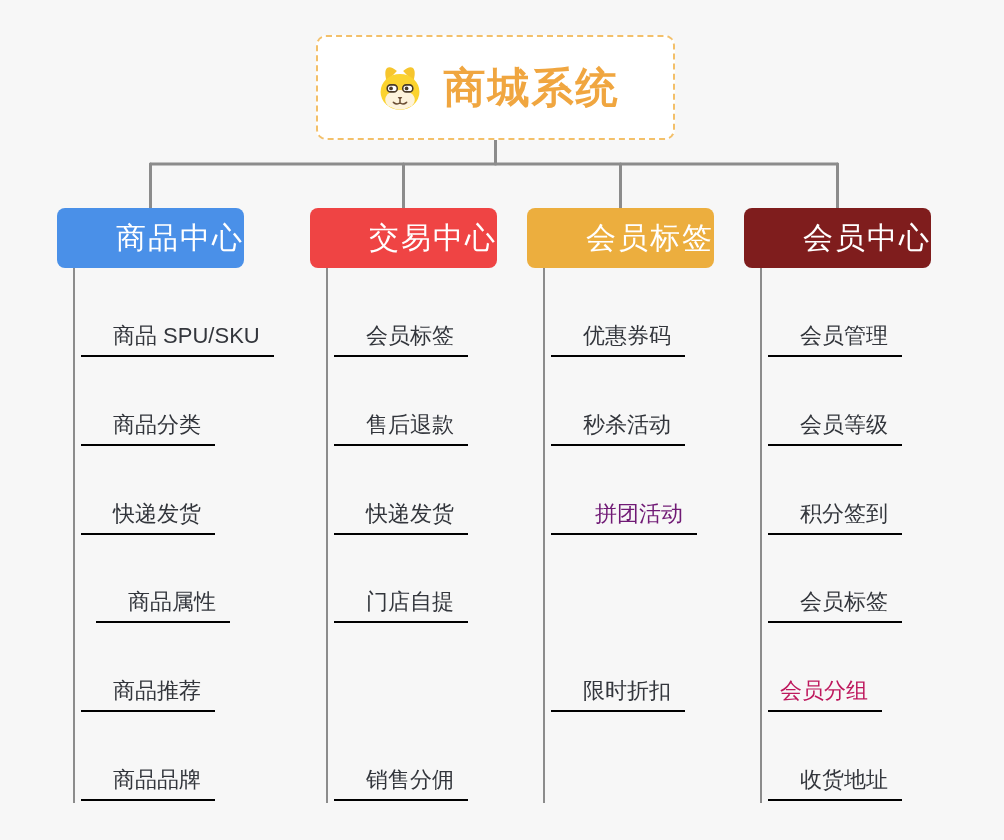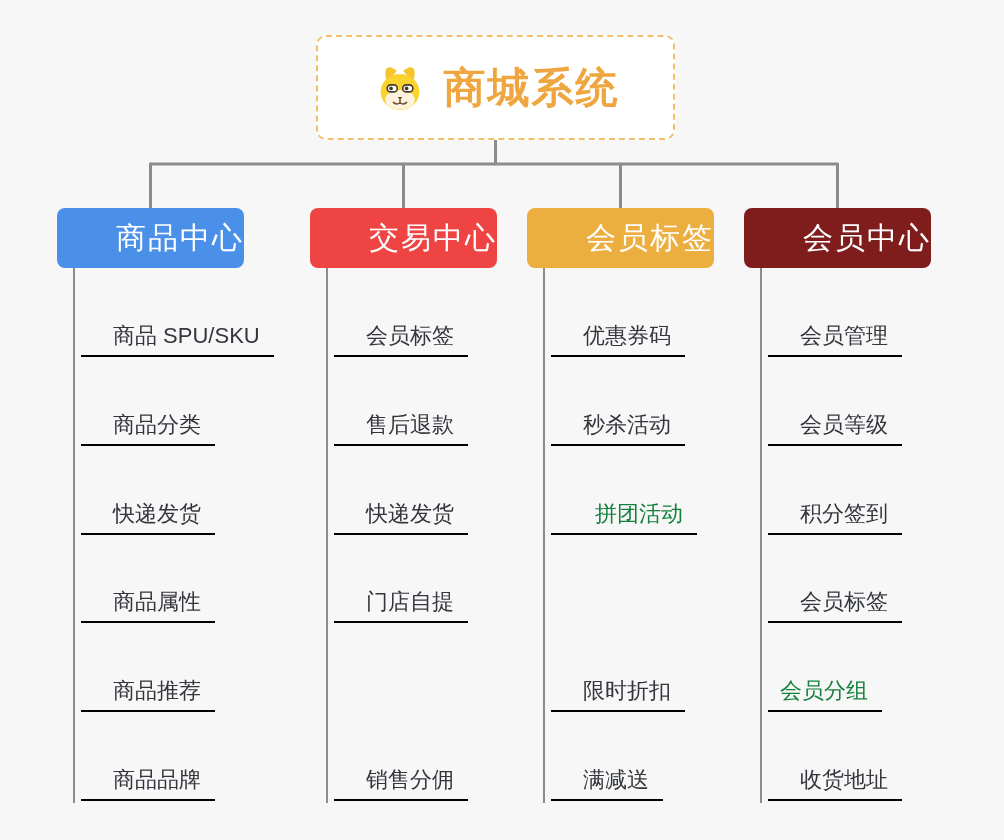--- a/index.html
+++ b/index.html
@@ -125,21 +125,21 @@
 
   <div id="branches">
       <div class="branch-col col-0">
       <div class="branch-header" style="background: rgb(74, 144, 232);">
         <span class="branch-label">商品中心</span>
       </div>
       <div class="spine" style="background: rgb(140, 140, 140);"></div>
     <div class="leaf leaf-0" style="color: rgb(51, 54, 60);">商品 SPU/SKU</div>
         <div class="leaf leaf-1" style="color: rgb(51, 54, 60);">商品分类</div>
         <div class="leaf leaf-2" style="color: rgb(51, 54, 60);">快递发货</div>
-        <div class="leaf leaf-3" style="color: rgb(51, 54, 60);">商品属性</div>
+        <div class="leaf leaf-3" style="color: rgb(51, 54, 60); margin-left: 15px;">商品属性</div>
         <div class="leaf leaf-4" style="color: rgb(51, 54, 60);">商品推荐</div>
         <div class="leaf leaf-5" style="color: rgb(51, 54, 60);">商品品牌</div>
       </div>
       <div class="branch-col col-1">
       <div class="branch-header" style="background: #ef4444;">
         <span class="branch-label">交易中心</span>
       </div>
       <div class="spine" style="background: rgb(140, 140, 140);"></div>
     <div class="leaf leaf-0" style="color: rgb(51, 54, 60);">会员标签</div>
         <div class="leaf leaf-1" style="color: rgb(51, 54, 60);">售后退款</div>
@@ -147,31 +147,30 @@
         <div class="leaf leaf-3" style="color: rgb(51, 54, 60);">门店自提</div>
         <div class="leaf leaf-5" style="color: rgb(51, 54, 60);">销售分佣</div>
       </div>
       <div class="branch-col col-2">
       <div class="branch-header" style="background: rgb(236, 174, 62);">
         <span class="branch-label">会员标签</span>
       </div>
       <div class="spine" style="background: rgb(140, 140, 140);"></div>
     <div class="leaf leaf-0" style="color: rgb(51, 54, 60);">优惠券码</div>
         <div class="leaf leaf-1" style="color: rgb(51, 54, 60);">秒杀活动</div>
-        <div class="leaf leaf-2" style="color: #15803d; padding-left: 44px;">拼团活动</div>
+        <div class="leaf leaf-2" style="color: #701a75; padding-left: 44px;">拼团活动</div>
         <div class="leaf leaf-4" style="color: rgb(51, 54, 60);">限时折扣</div>
-        <div class="leaf leaf-5" style="color: rgb(51, 54, 60);">满减送</div>
       </div>
       <div class="branch-col col-3">
       <div class="branch-header" style="background: #7f1d1d;">
         <span class="branch-label">会员中心</span>
       </div>
       <div class="spine" style="background: rgb(140, 140, 140);"></div>
     <div class="leaf leaf-0" style="color: rgb(51, 54, 60);">会员管理</div>
         <div class="leaf leaf-1" style="color: rgb(51, 54, 60);">会员等级</div>
         <div class="leaf leaf-2" style="color: rgb(51, 54, 60);">积分签到</div>
         <div class="leaf leaf-3" style="color: rgb(51, 54, 60); text-align: center;">会员标签</div>
-        <div class="leaf leaf-4" style="color: #15803d; padding-left: 12px;">会员分组</div>
+        <div class="leaf leaf-4" style="color: #be185d; padding-left: 12px;">会员分组</div>
         <div class="leaf leaf-5" style="color: rgb(51, 54, 60);">收货地址</div>
       </div>
     </div>
 
 </div>
 
 </body></html>

